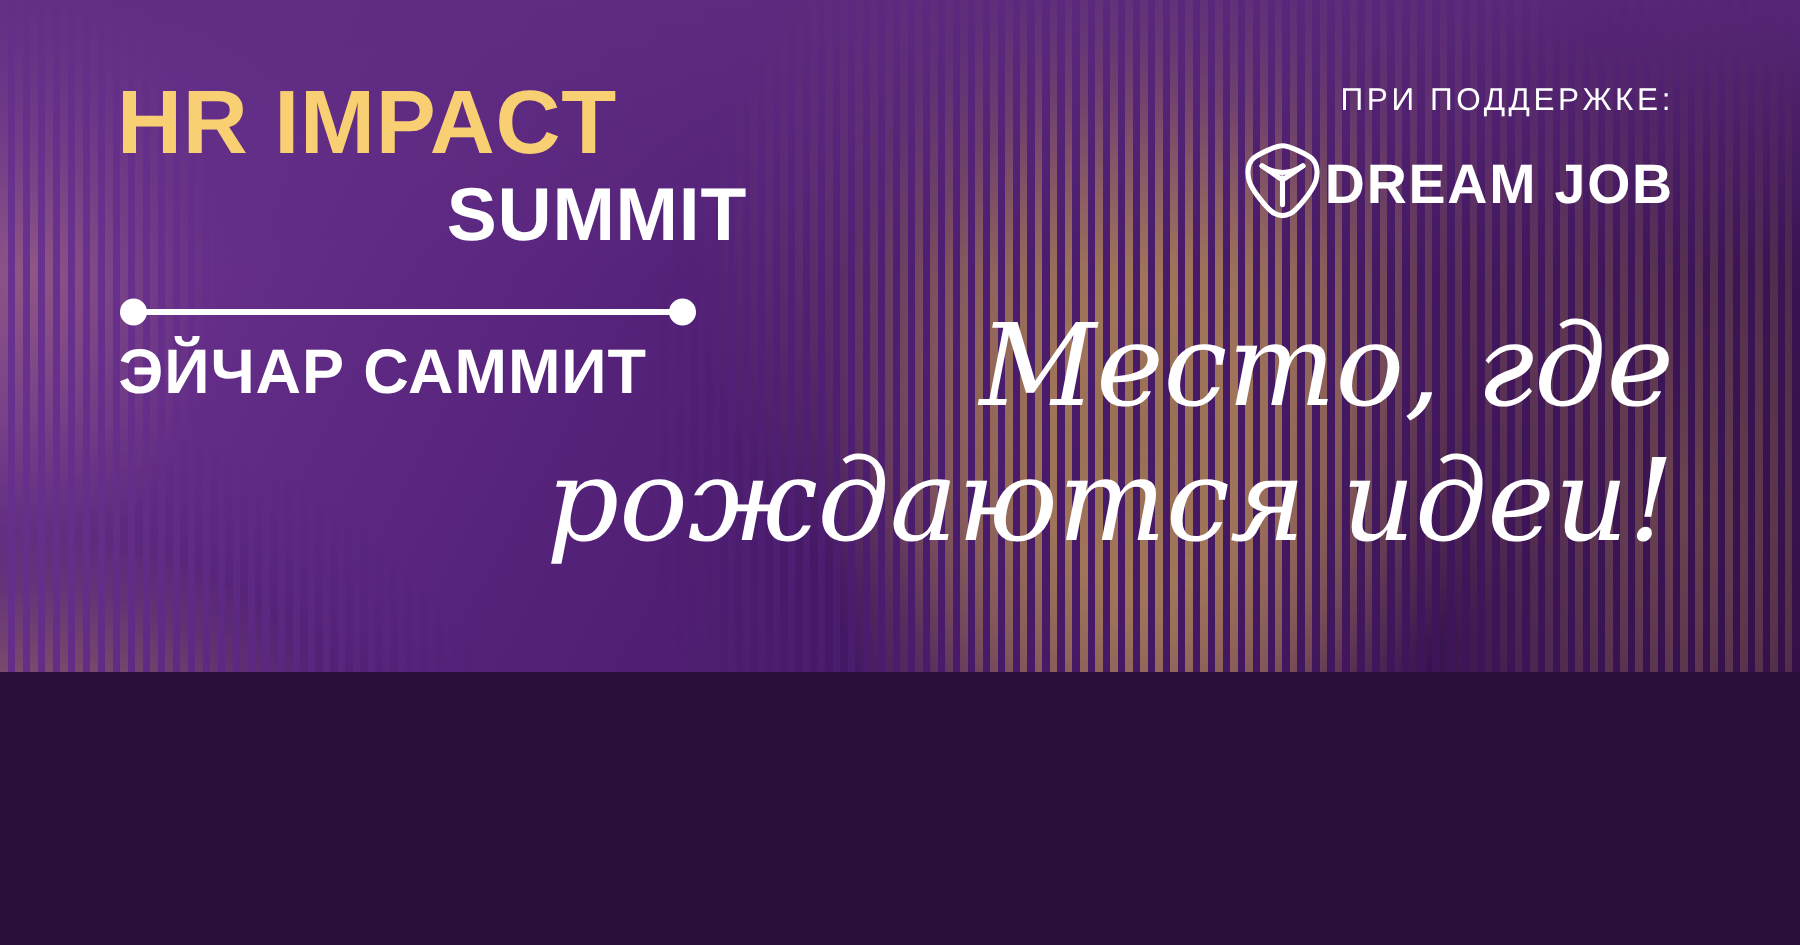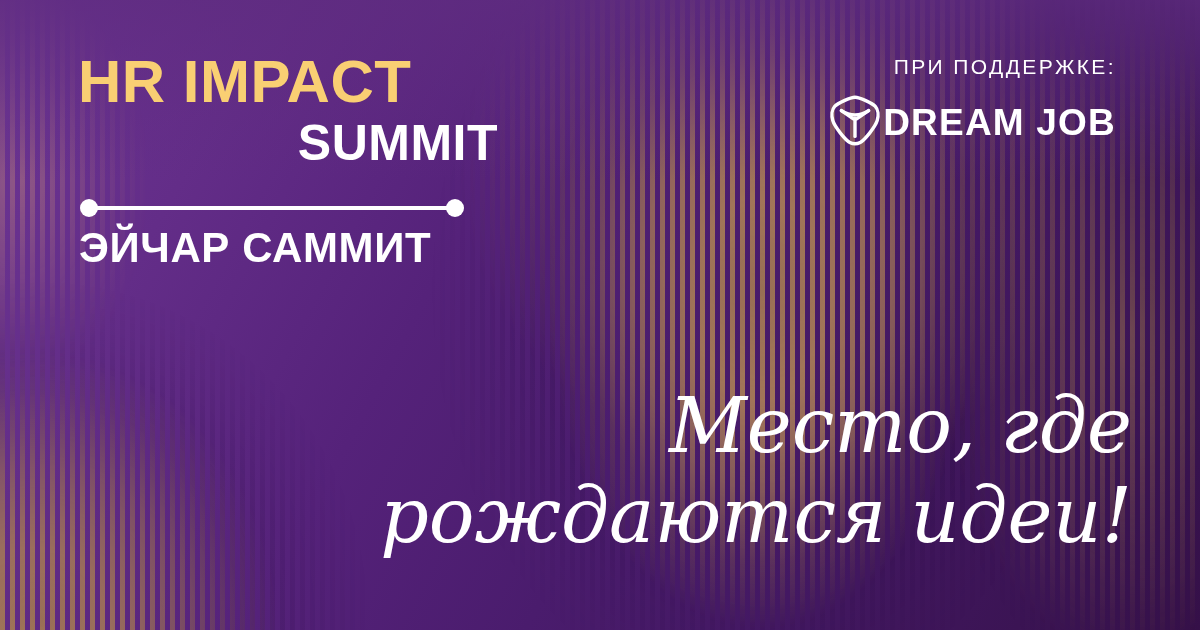--- a/index.html
+++ b/index.html
@@ -4,21 +4,21 @@
 <title>HR IMPACT SUMMIT</title>
 <style>
   html, body {
     margin: 0;
     padding: 0;
     background: #2a0f3a;
   }
   #banner {
     position: relative;
     width: 1200px;
-    height: 630px;
+    height: 448px;
     overflow: hidden;
     font-family: "Liberation Sans", sans-serif;
     background: linear-gradient(118deg,
                 #6d3594 0%,
                 #632d88 18%,
                 #55227a 38%,
                 #4a1c6d 56%,
                 #431862 72%,
                 #3b1454 88%,
                 #351048 100%);
@@ -258,21 +258,21 @@
     font-weight: 700;
     letter-spacing: 1.2px;
     color: #ffffff;
     white-space: nowrap;
     line-height: 1;
   }
 
   
   .tagline {
     position: absolute;
-    right: 60px;
+    right: 76px;
     bottom: 56px;
     width: 620px;
     text-align: left;
   }
   .tagline svg { display: block; width: 100%; overflow: visible; }
   .tagline text {
     fill: #ffffff;
     font-family: "DejaVu Serif", serif;
     font-style: italic;
     font-weight: 400;

